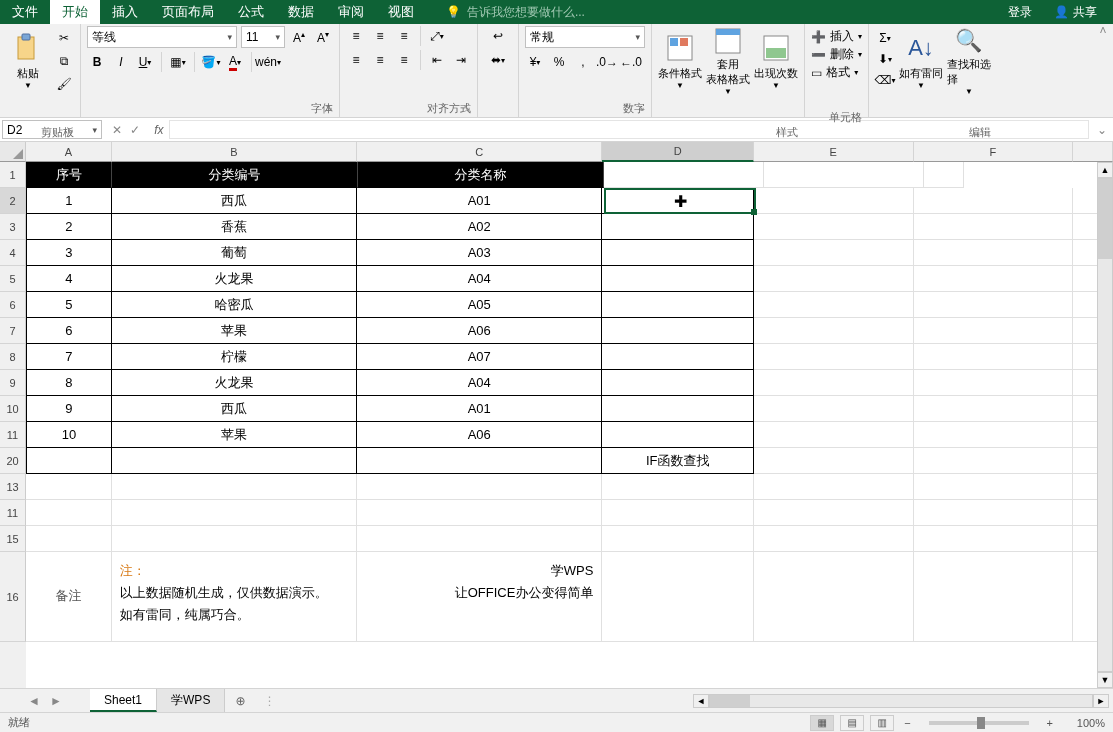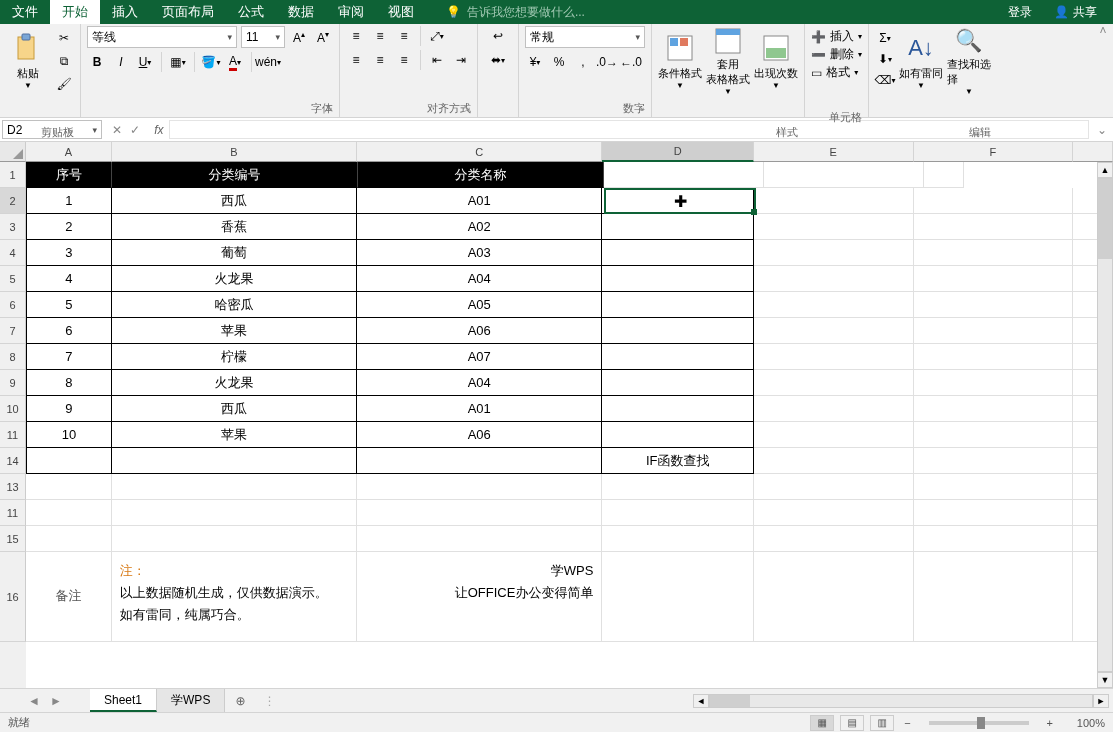--- a/index.html
+++ b/index.html
@@ -390,21 +390,21 @@
     <div class="rh sel">2</div>
     <div class="rh">3</div>
     <div class="rh">4</div>
     <div class="rh">5</div>
     <div class="rh">6</div>
     <div class="rh">7</div>
     <div class="rh">8</div>
     <div class="rh">9</div>
     <div class="rh">10</div>
     <div class="rh">11</div>
-    <div class="rh">14</div>
+    <div class="rh">20</div>
     <div class="rh">13</div>
     <div class="rh">11</div>
     <div class="rh">15</div>
     <div class="rh tall">16</div>
   </div>
   <div class="grid-wrap">
     <div class="col-hdrs">
       <div class="ch c-A">A</div>
       <div class="ch c-B">B</div>
       <div class="ch c-C">C</div>

